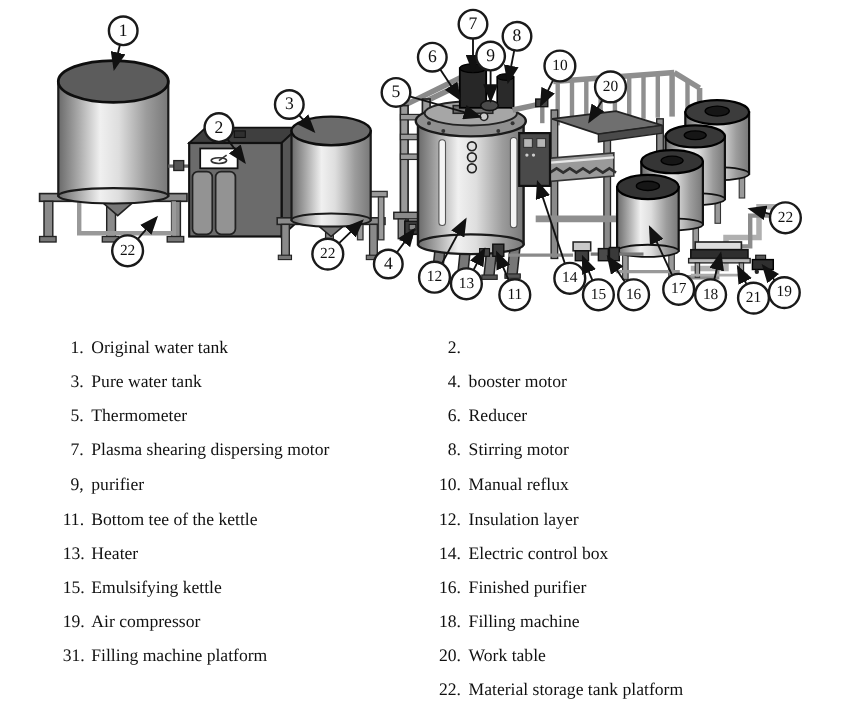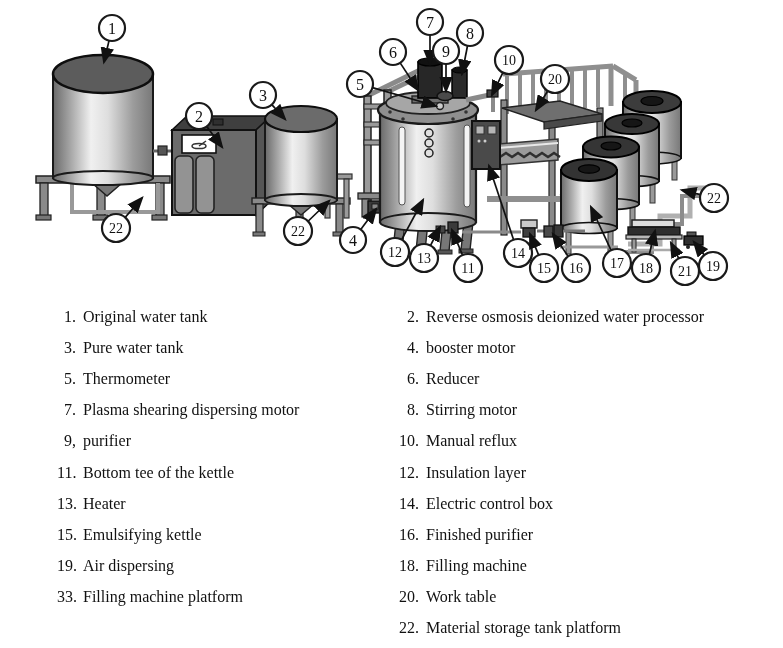--- a/index.html
+++ b/index.html
@@ -410,31 +410,30 @@
       <div class="legend-row">
         <span class="num">13.</span>
         <span class="lbl">Heater</span>
       </div>
       <div class="legend-row">
         <span class="num">15.</span>
         <span class="lbl">Emulsifying kettle</span>
       </div>
       <div class="legend-row">
         <span class="num">19.</span>
-        <span class="lbl">Air dispersing</span>
-      </div>
-      <div class="legend-row">
-        <span class="num">33.</span>
+        <span class="lbl">Air compressor</span>
+      </div>
+      <div class="legend-row">
+        <span class="num">31.</span>
         <span class="lbl">Filling machine platform</span>
       </div>
     </div>
 <div id="legend-right" class="legend-col right">
       <div class="legend-row">
         <span class="num">2.</span>
-        <span class="lbl">Reverse osmosis deionized water processor</span>
       </div>
       <div class="legend-row">
         <span class="num">4.</span>
         <span class="lbl">booster motor</span>
       </div>
       <div class="legend-row">
         <span class="num">6.</span>
         <span class="lbl">Reducer</span>
       </div>
       <div class="legend-row">

